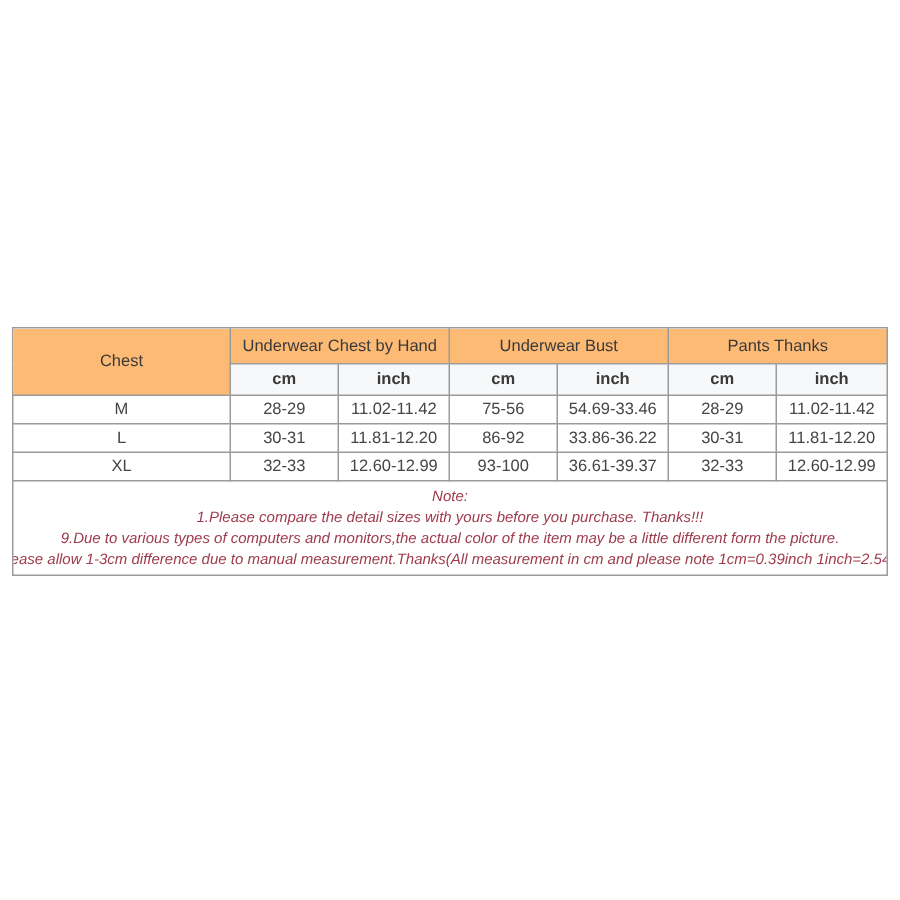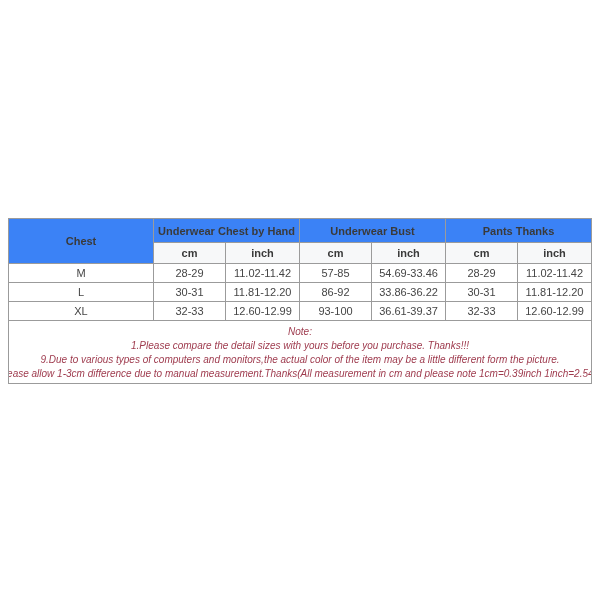--- a/index.html
+++ b/index.html
@@ -35,22 +35,22 @@
     padding: 0;
     font-size: 11px;
     overflow: hidden;
     white-space: nowrap;
   }
   col.c-size  { width: 145px; }
   col.c-cm    { width: 72px; }
   col.c-inch  { width: 74px; }
   tr.group-row th {
     height: 23px;
-    background: #3b82f6;
-    font-weight: bold;
+    background: #fdba74;
+    font-weight: normal;
     color: #3a3a3a;
   }
   tr.unit-row th {
     height: 20px;
     background: #f7f8f9;
     font-weight: bold;
     color: #3a3a3a;
   }
   th.size-head {
     background: #f7f8f9;
@@ -107,21 +107,21 @@
         <th>inch</th>
         <th>cm</th>
         <th>inch</th>
         <th>cm</th>
         <th>inch</th>
       </tr>
       <tr class="data-row">
         <td>M</td>
         <td>28-29</td>
         <td>11.02-11.42</td>
-        <td>57-85</td>
+        <td>75-56</td>
         <td>54.69-33.46</td>
         <td>28-29</td>
         <td>11.02-11.42</td>
       </tr>
       <tr class="data-row">
         <td>L</td>
         <td>30-31</td>
         <td>11.81-12.20</td>
         <td>86-92</td>
         <td>33.86-36.22</td>

